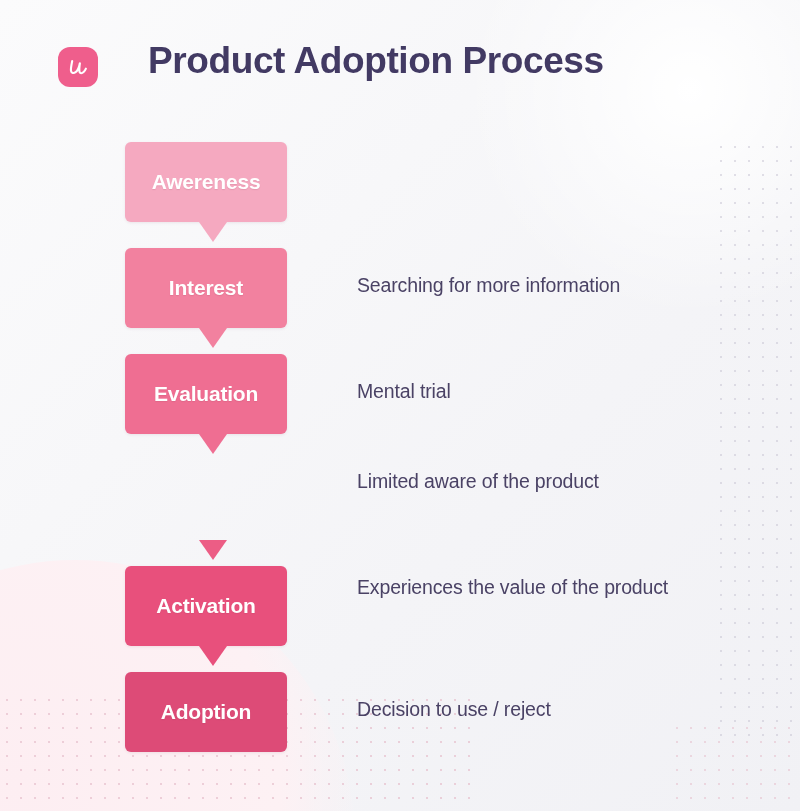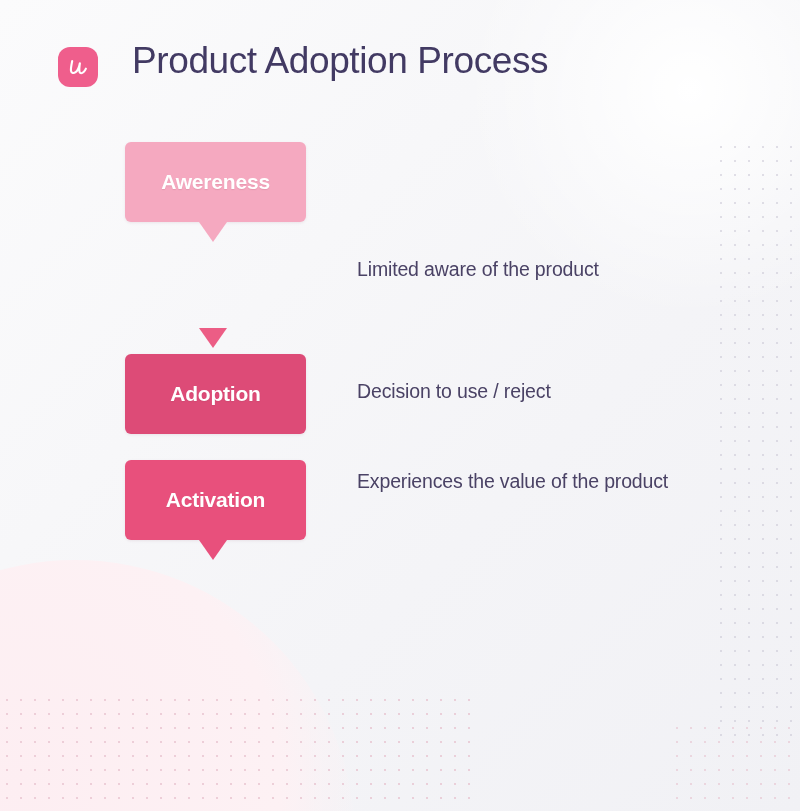--- a/index.html
+++ b/index.html
@@ -48,34 +48,34 @@
   #header{
     position:absolute;left:0;top:0;width:800px;height:122px;
   }
   #logo{
     position:absolute;left:58px;top:47px;width:40px;height:40px;
     border-radius:12px;background:#ef5e8c;
     display:flex;align-items:center;justify-content:center;
   }
   #logo svg{display:block;}
   #page-title{
-    position:absolute;left:132px;top:40px;
-    font-size:37px;font-weight:normal;color:#423a63;
+    position:absolute;left:148px;top:40px;
+    font-size:37px;font-weight:bold;color:#423a63;
     letter-spacing:-.4px;white-space:nowrap;
   }
 
   
   #funnel{ position:absolute; left:125px; top:142px; width:640px; }
   .step{
     position:relative;
     height:102px;
     margin-bottom:4px;
   }
   .step-box{
-    position:absolute;left:0;top:0;width:181px;height:80px;
+    position:absolute;left:0;top:0;width:162px;height:80px;
     border-radius:6px;
     display:flex;align-items:center;justify-content:center;
     box-shadow:0 1px 3px rgba(120,60,85,.10);
   }
   .step-label{
     color:#ffffff;font-size:21px;font-weight:bold;letter-spacing:-.2px;
     text-shadow:0 1px 1px rgba(150,60,90,.16);
     white-space:nowrap;
   }
   .step-tail{
@@ -113,37 +113,51 @@
 
   <div id="funnel">
 
     <div class="step d1">
       <div class="step-box" style="background:#f5a9c0">
         <span class="step-label">Awereness</span>
       </div>
       <div class="step-tail" style="border-top:20px solid #f5a9c0"></div>
     </div>
 
+    <div class="step d2">
+      <div class="step-box" style="background:#f2819f">
+        <span class="step-label">Interest</span>
+      </div>
+      <div class="step-tail" style="border-top:20px solid #f2819f"></div>
+      <div class="step-desc">Searching for more information</div>
+    </div>
 
+    <div class="step d3">
+      <div class="step-box" style="background:#ef6e92">
+        <span class="step-label">Evaluation</span>
+      </div>
+      <div class="step-tail" style="border-top:20px solid #ef6e92"></div>
+      <div class="step-desc">Mental trial</div>
+    </div>
 
     <div class="step d4">
       <div class="step-tail" style="border-top:20px solid #ec5d85"></div>
       <div class="step-desc">Limited aware of the product</div>
+    </div>
+
+    <div class="step d5">
+      <div class="step-box" style="background:#e8507c">
+        <span class="step-label">Activation</span>
+      </div>
+      <div class="step-tail" style="border-top:20px solid #e8507c"></div>
+      <div class="step-desc">Experiences the value of the product</div>
     </div>
 
     <div class="step d6 last">
       <div class="step-box" style="background:#dd4b77">
         <span class="step-label">Adoption</span>
       </div>
 
       <div class="step-desc">Decision to use / reject</div>
     </div>
 
-    <div class="step d5">
-      <div class="step-box" style="background:#e8507c">
-        <span class="step-label">Activation</span>
-      </div>
-      <div class="step-tail" style="border-top:20px solid #e8507c"></div>
-      <div class="step-desc">Experiences the value of the product</div>
-    </div>
-
   </div>
 </div>
 
 </body></html>

